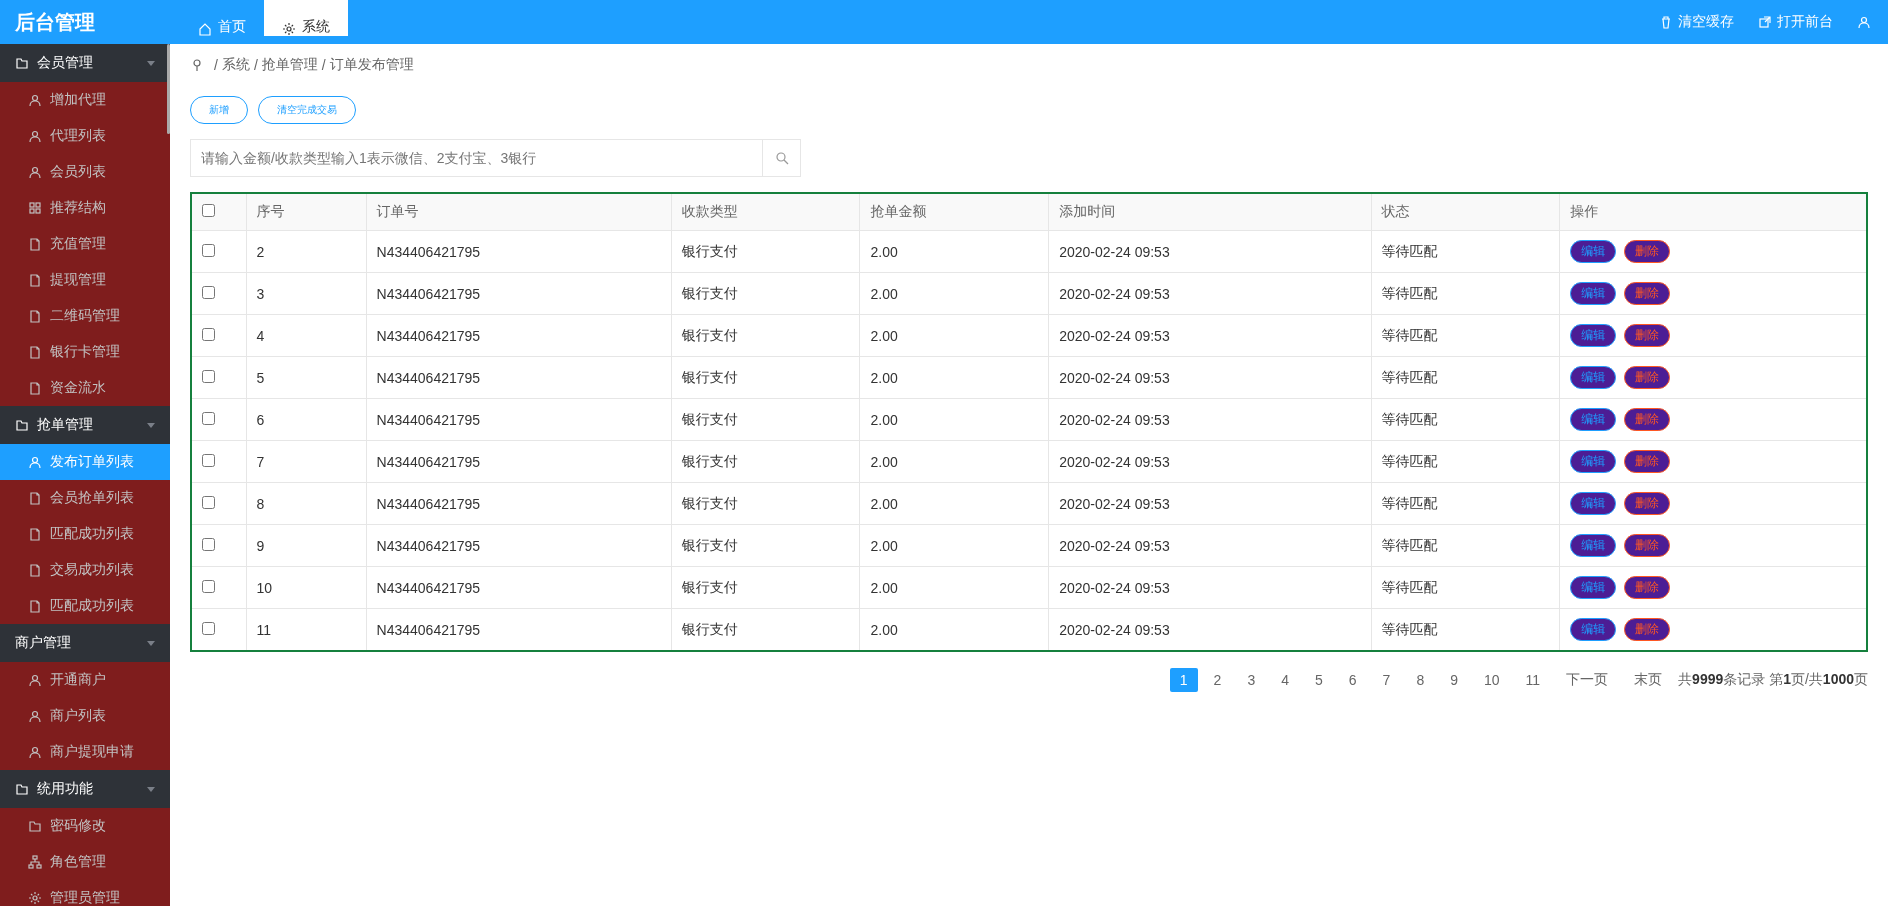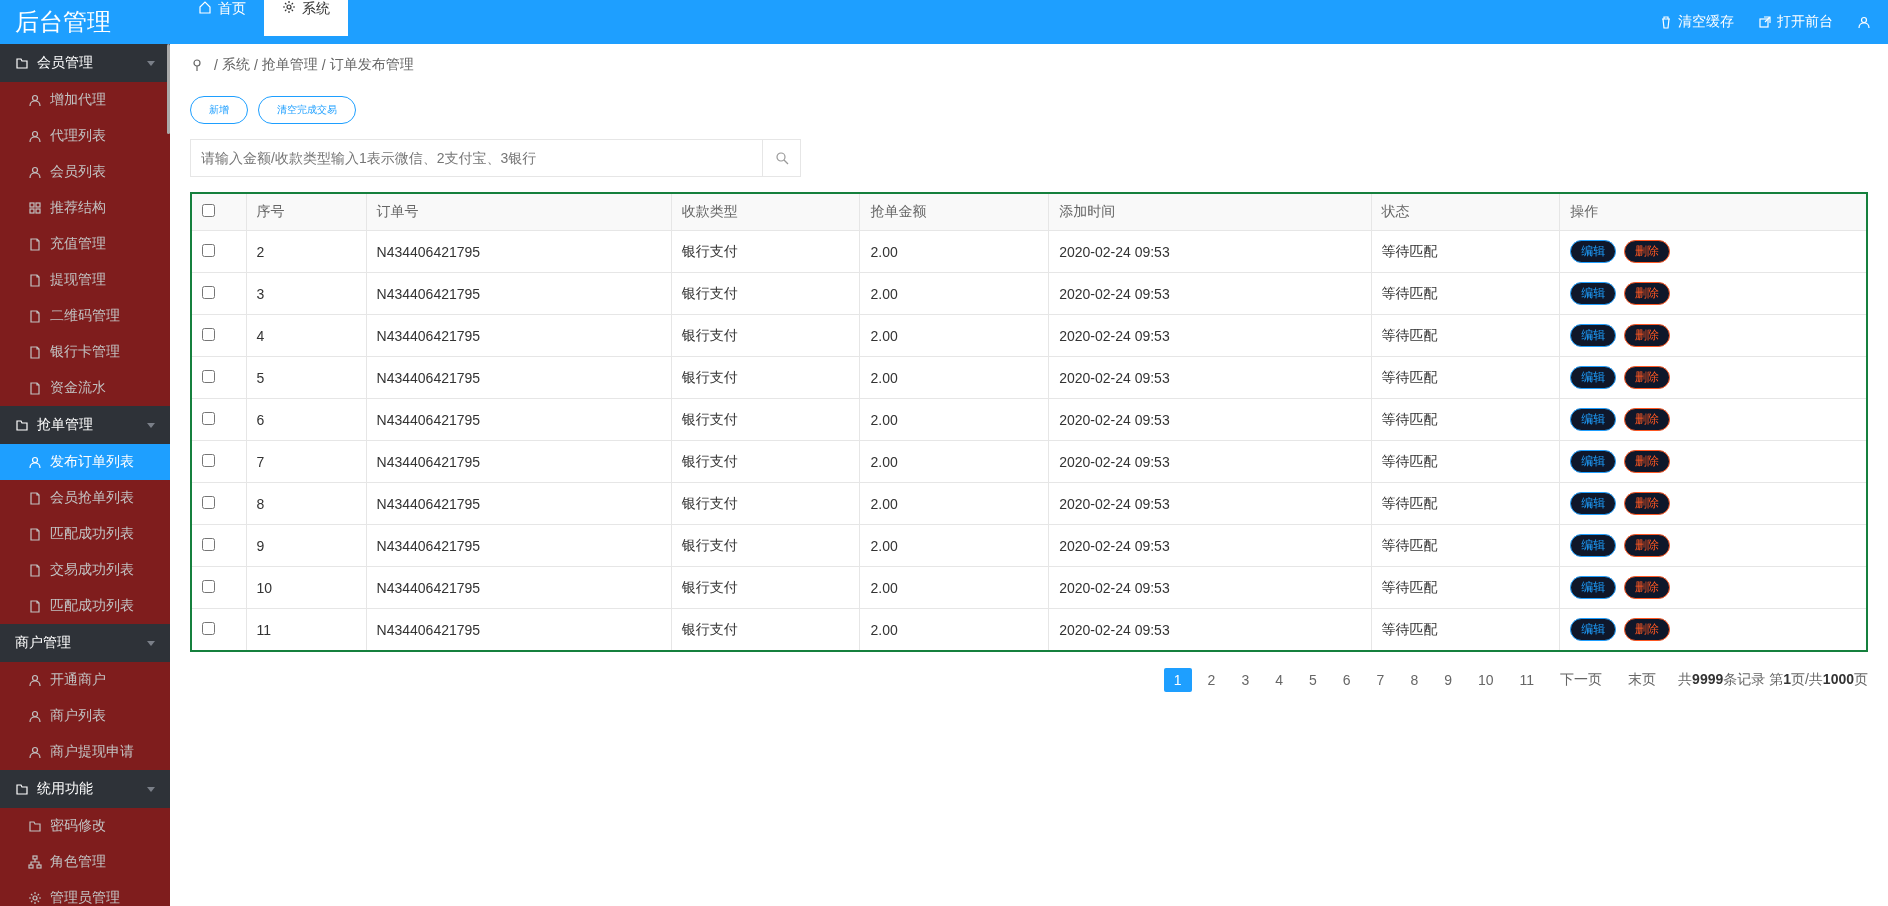--- a/index.html
+++ b/index.html
@@ -1,22 +1,22 @@
 <!DOCTYPE html>
 <html><head>
 <meta charset="utf-8">
 <style>
 * { box-sizing: border-box; margin: 0; padding: 0; }
 body { font-family: "Microsoft YaHei", -apple-system, sans-serif; font-size: 14px; color: #333; background: #fff; overflow: hidden; }
 
 
 .header { height: 44px; background: #1E9FFF; color: #fff; display: flex; align-items: center; position: relative; }
-.logo { width: 180px; padding-left: 15px; font-size: 24px; font-weight: 400; }
+.logo { width: 180px; padding-left: 15px; font-size: 20px; font-weight: 700; }
 .tabs { display: flex; height: 44px; }
-.tab { display: flex; align-items: flex-start; padding: 0 18px; cursor: pointer; height: 36px; font-size: 14px; }
+.tab { display: flex; align-items: flex-end; padding: 0 18px; cursor: pointer; height: 36px; font-size: 14px; }
 .tab.active { background: #fff; color: #333; }
 .tab svg, .tab .ico { margin-right: 6px; }
 .header-right { position: absolute; right: 0; display: flex; align-items: center; height: 44px; }
 .header-right-item { display: flex; align-items: center; padding: 0 12px; cursor: pointer; font-size: 14px; }
 .header-right-item svg { margin-right: 5px; }
 
 
 .sidebar { position: absolute; left: 0; top: 44px; bottom: 0; width: 170px; background: #7f1d1d; color: #c2c2c2; overflow: hidden; }
 .sidebar-scroll { width: 3px; background: #aaa; position: absolute; right: 0; top: 0; height: 90px; border-radius: 2px; }
 .nav-header { display: flex; align-items: center; padding: 10px 15px; background: #2e3238; color: #fff; cursor: pointer; font-size: 14px; position: relative; }
@@ -41,29 +41,29 @@
 .search-btn { width: 38px; height: 38px; border: 1px solid #e6e6e6; border-left: none; background: #fff; cursor: pointer; display: flex; align-items: center; justify-content: center; color: #999; }
 
 
 .table { width: 100%; border-collapse: collapse; border: 2px solid #15803d; }
 .table th, .table td { border: 1px solid #e6e6e6; padding: 9px 10px; text-align: left; font-size: 14px; font-weight: normal; }
 .table th { background: #f9f9f9; color: #666; }
 .table td { color: #333; }
 .cb-cell { width: 55px; text-align: center; }
 .cb-cell input { cursor: pointer; }
 
-.action-btn { display: inline-block; border-radius: 12px; padding: 2px 10px; font-size: 12px; cursor: pointer; border: 1px solid; background: #0f172a; margin-right: 4px; }
+.action-btn { display: inline-block; border-radius: 12px; padding: 2px 10px; font-size: 12px; cursor: pointer; border: 1px solid; background: #4c1d95; margin-right: 4px; }
 .action-edit { color: #1E9FFF; border-color: #1E9FFF; }
 .action-del { color: #FF5722; border-color: #FF5722; text-align: center; }
 
 
 .pagination { display: flex; justify-content: flex-end; align-items: center; padding: 15px 0; gap: 6px; font-size: 14px; color: #666; flex-wrap: wrap; }
 .page-item { padding: 4px 10px; border-radius: 2px; cursor: pointer; color: #666; }
 .page-item.active { background: #1E9FFF; color: #fff; }
-.page-info { margin-left: 6px; }
+.page-info { }
 .page-info b { color: #333; font-weight: 700; }
 
 
 .ico { width: 14px; height: 14px; display: inline-block; }
 </style>
 </head>
 <body>
 
 <svg width="0" height="0" style="position:absolute">
   <defs>

